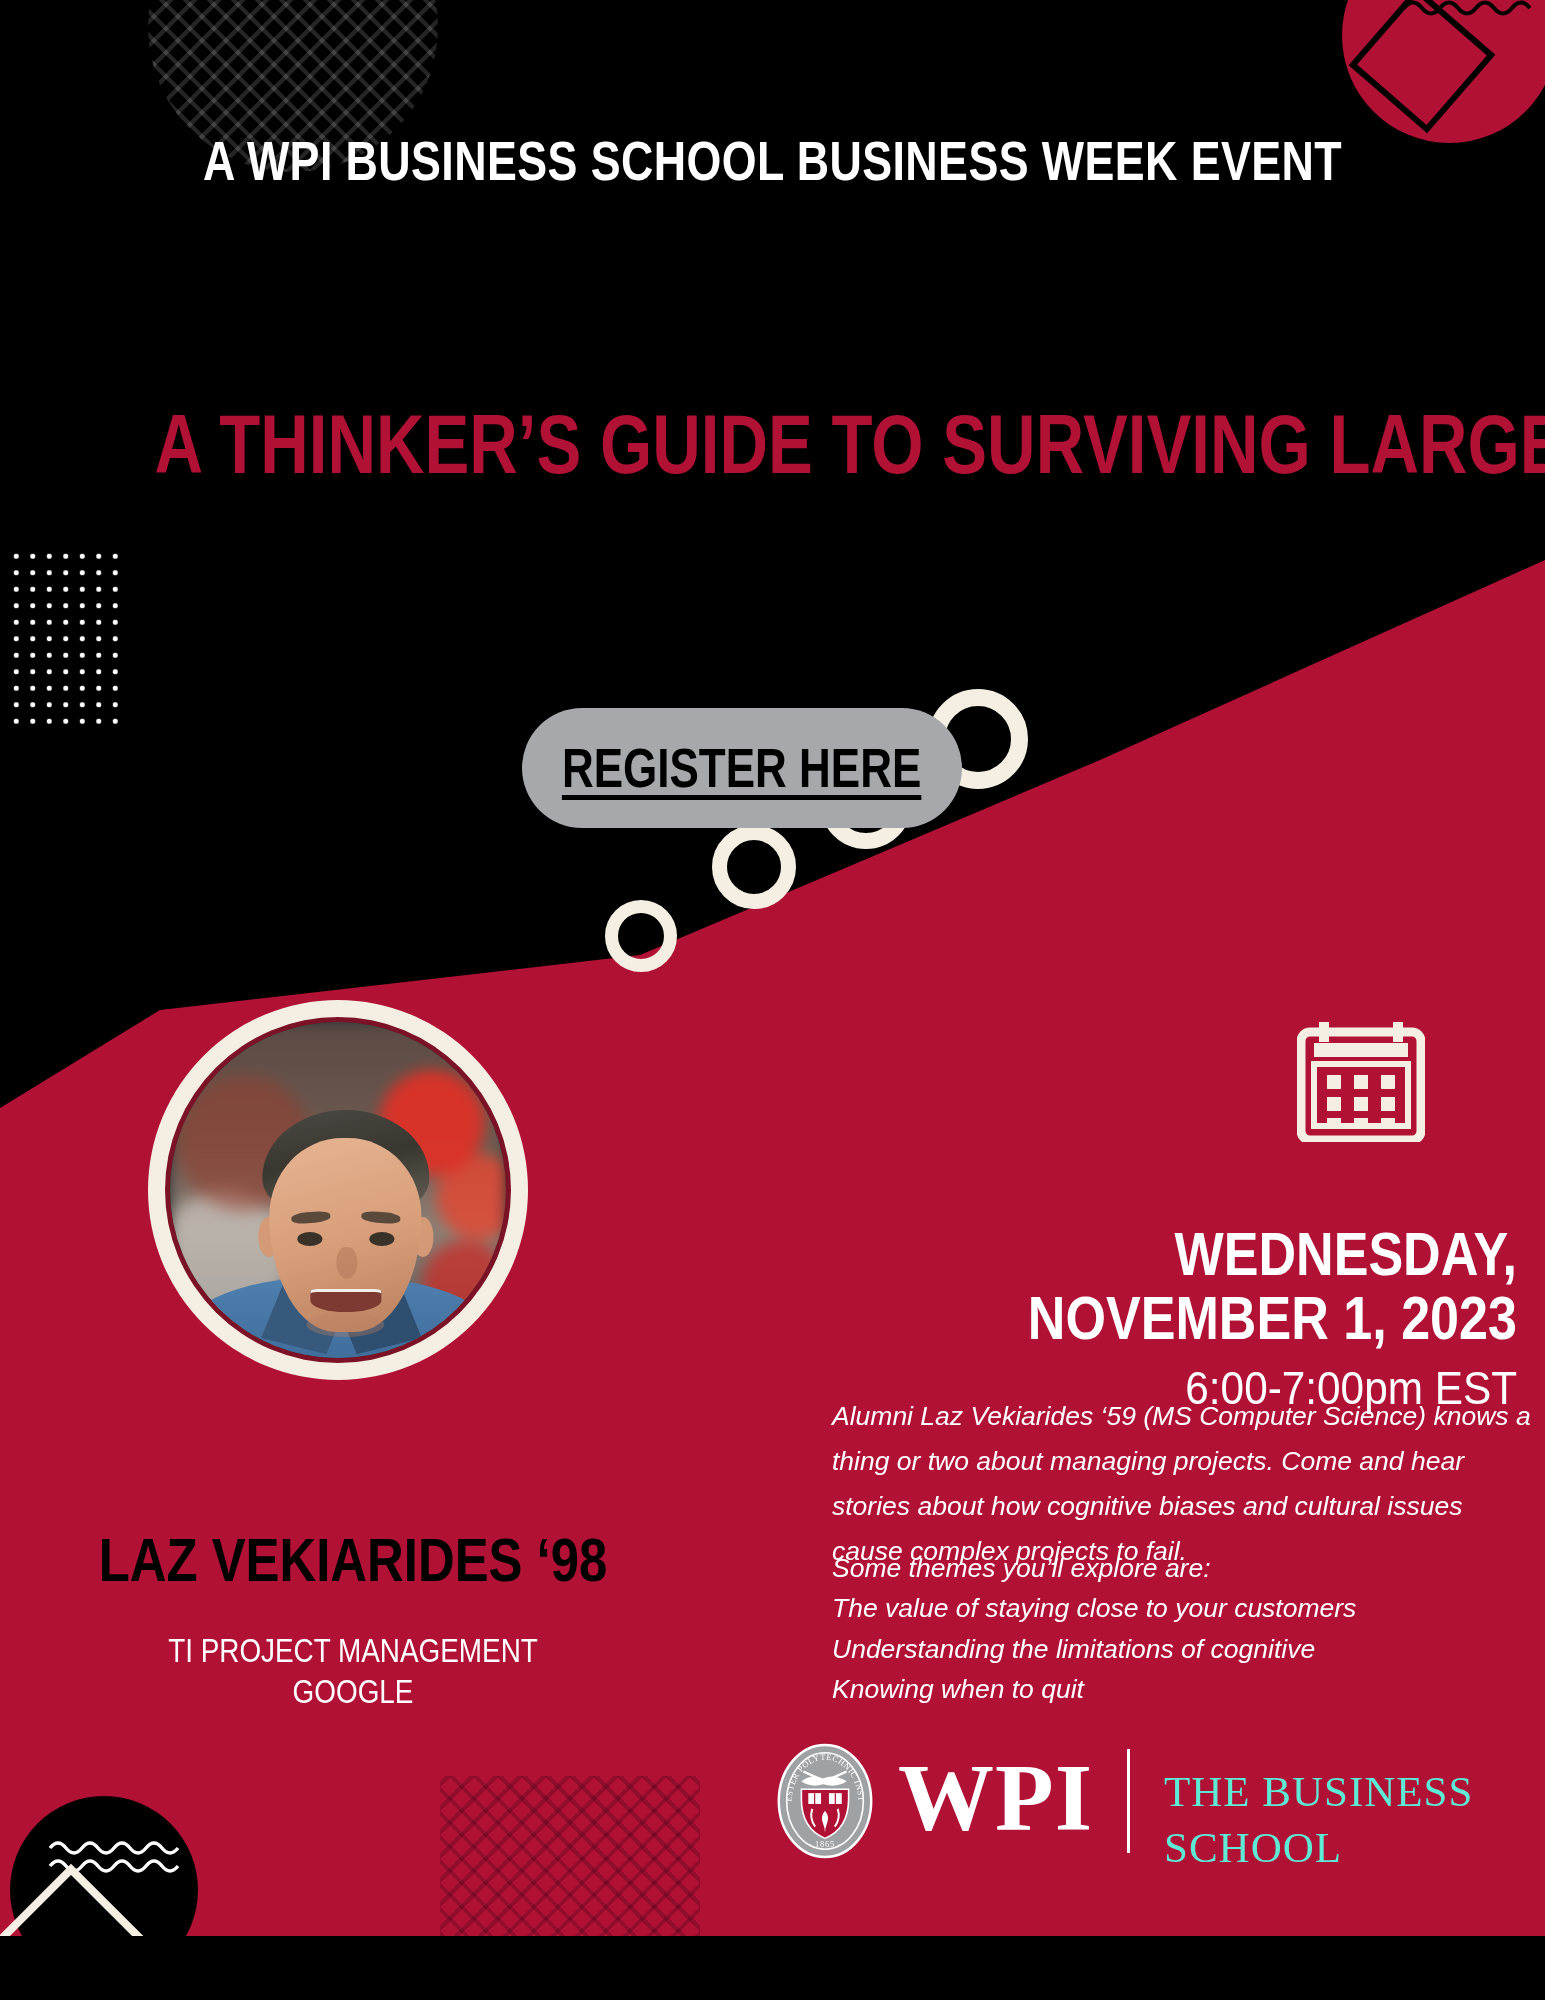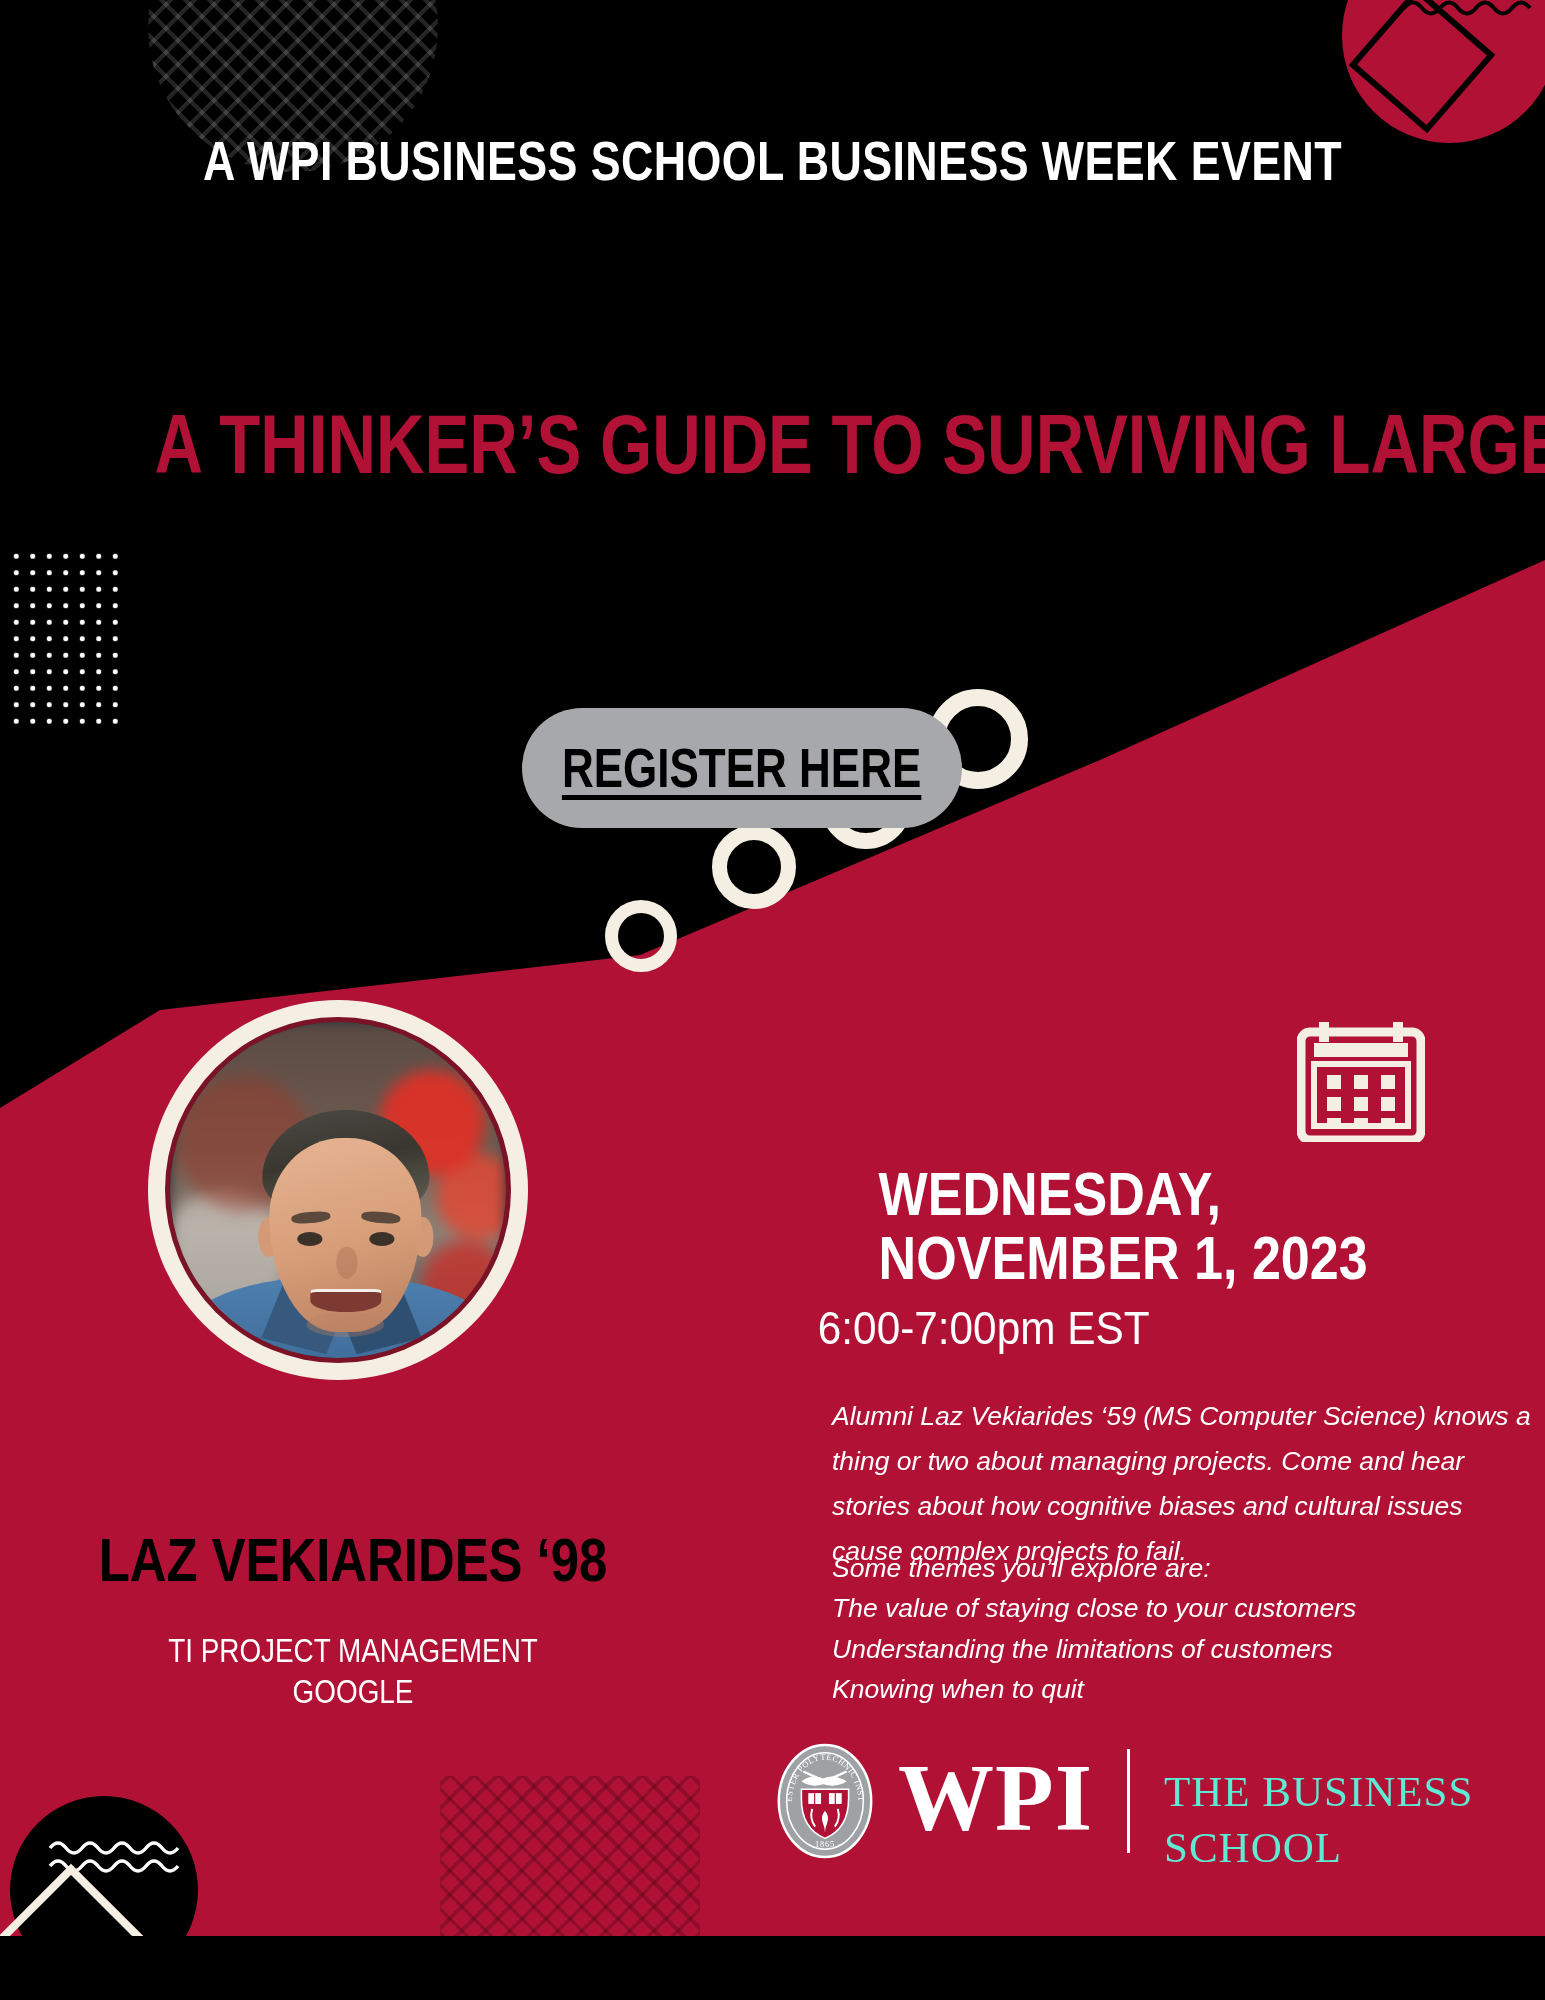--- a/index.html
+++ b/index.html
@@ -272,22 +272,23 @@
 
   
   #calendar-icon {
     position:absolute; left:1297px; top:1022px;
     width:128px; height:120px;
     z-index:10;
   }
 
   
   #date-block {
-    position:absolute; right:28px; top:1162px;
+    position:absolute; right:28px; top:1222px;
     width:760px;
+    text-align:right;
     z-index:10;
   }
   #date-line {
     color:#ffffff;
     font-size:62px;
     font-weight:700;
     line-height:1.04;
     transform:scaleX(0.84);
     transform-origin:right center;
   }
@@ -452,21 +453,21 @@
       <span>NOVEMBER 1, 2023</span>
     </div>
     <div id="time-line">6:00-7:00pm EST</div>
   </div>
 
   <div id="description">Alumni Laz Vekiarides ‘59 (MS Computer Science) knows a thing or two about managing projects. Come and hear stories about how cognitive biases and cultural issues cause complex projects to fail.</div>
 
   <div id="themes">
     <span class="theme-line">Some themes you’ll explore are:</span>
     <span class="theme-line">The value of staying close to your customers</span>
-    <span class="theme-line">Understanding the limitations of customers</span>
+    <span class="theme-line">Understanding the limitations of cognitive</span>
     <span class="theme-line">Knowing when to quit</span>
   </div>
 
   <div id="footer-logo">
     <svg id="wpi-seal" viewBox="0 0 120 120">
       <ellipse cx="60" cy="60" rx="47" ry="57" fill="#9EA2A5" stroke="#ffffff" stroke-width="2.5"></ellipse>
       <ellipse cx="60" cy="60" rx="39" ry="49" fill="none" stroke="#ffffff" stroke-width="1.6"></ellipse>
       <path id="sealTop" d="M 26,62 A 34,44 0 0 1 94,62" fill="none"></path>
       <text font-family="Liberation Serif, serif" font-size="8.5" fill="#ffffff" letter-spacing="0.6">
         <textPath href="#sealTop" startOffset="50%" text-anchor="middle">WORCESTER POLYTECHNIC INSTITUTE</textPath>

